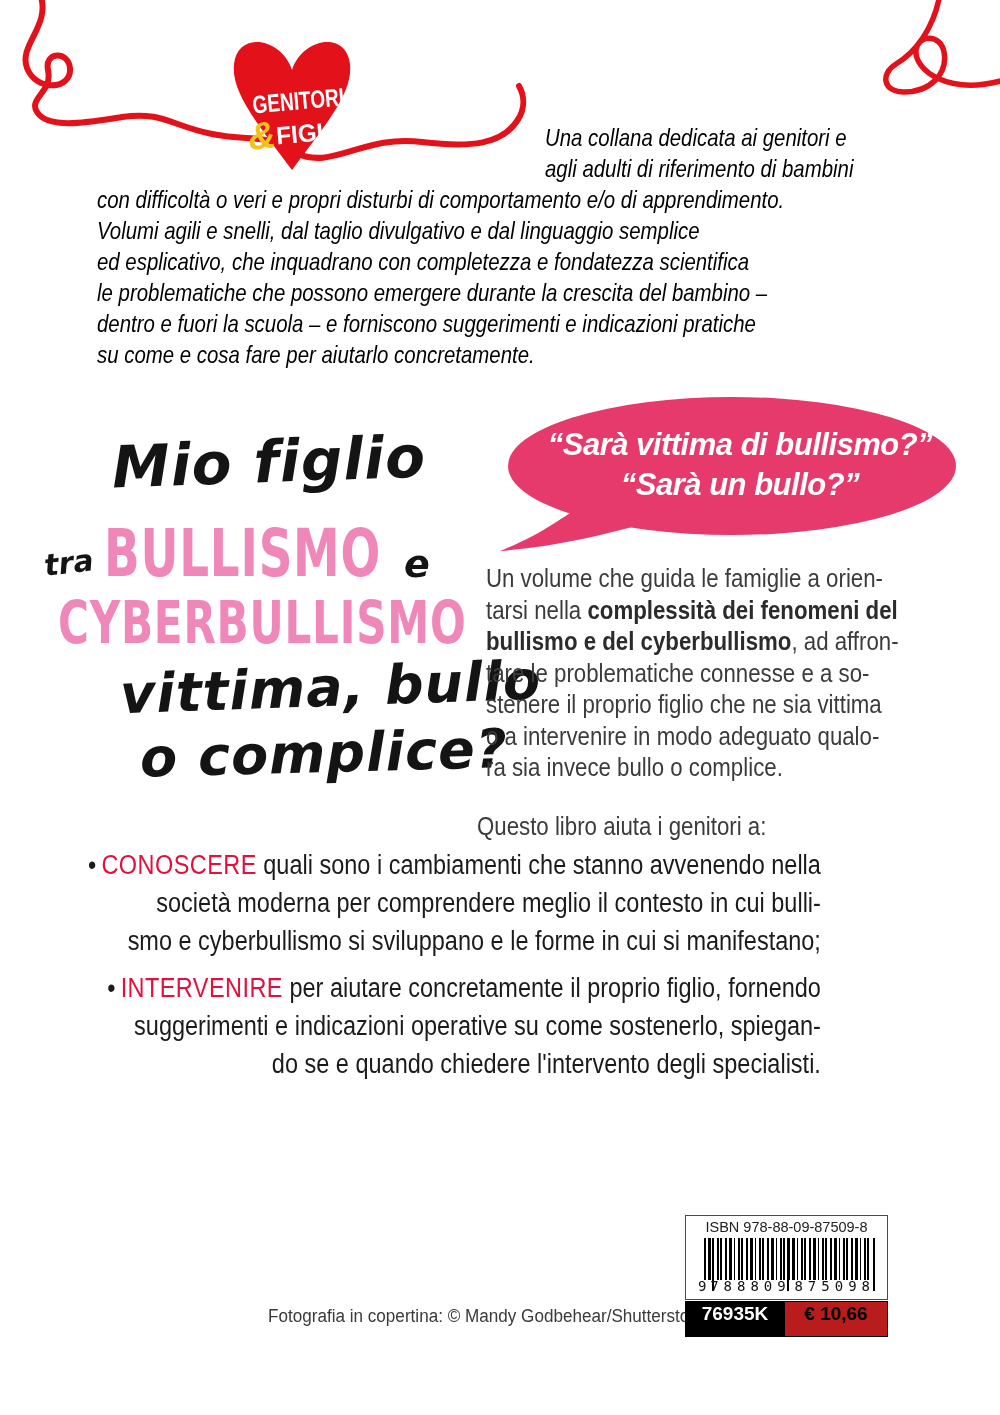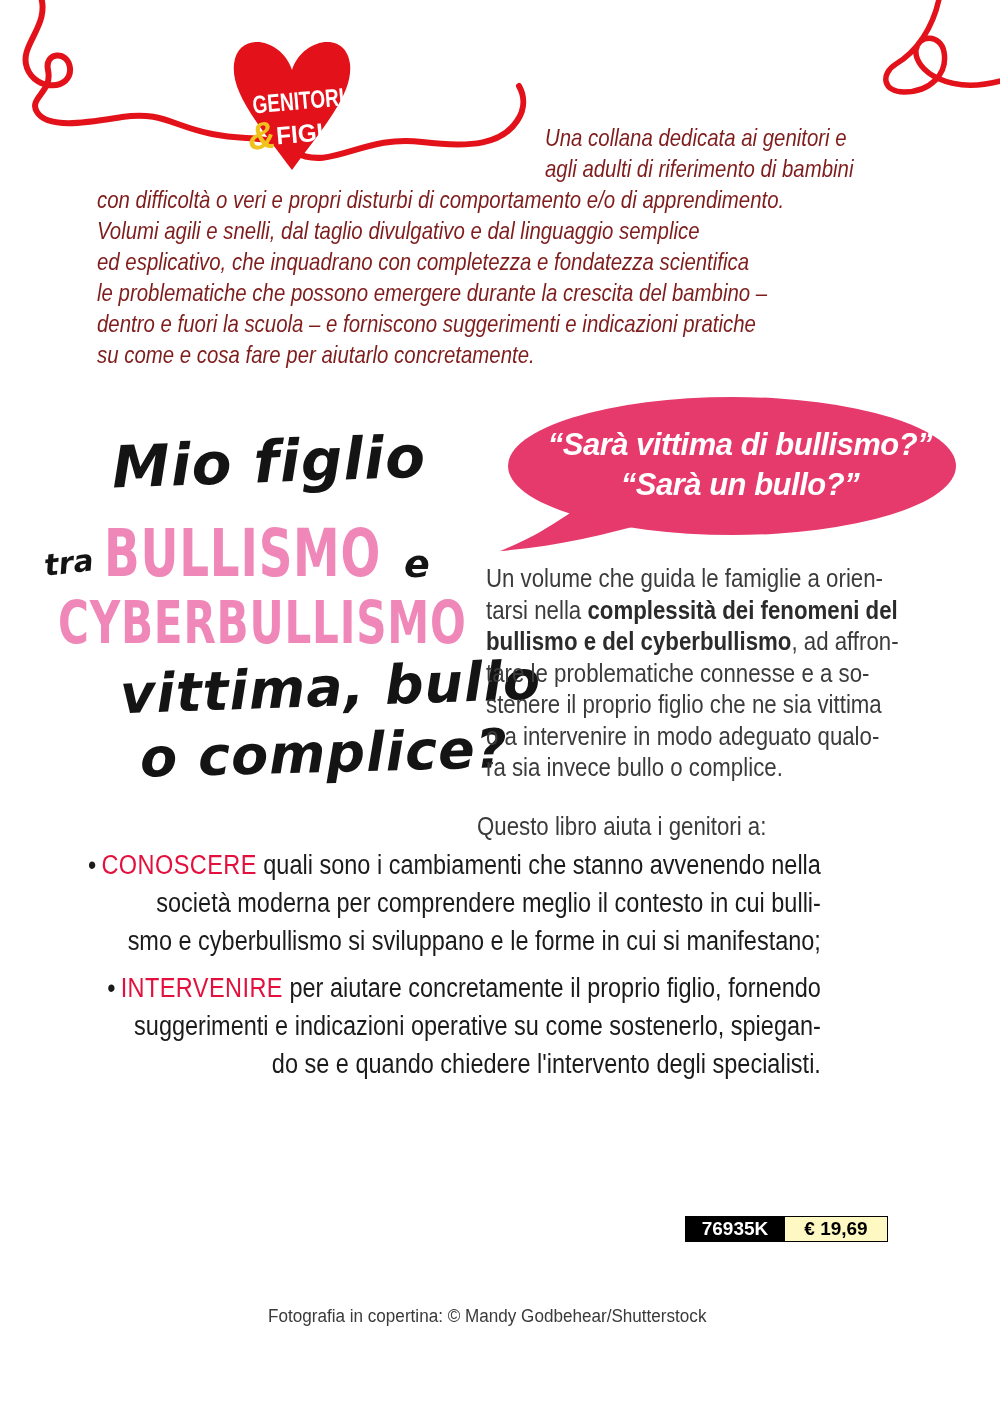--- a/index.html
+++ b/index.html
@@ -6,21 +6,21 @@
   html,body { background:#e9e9e9; }
   .page{
     position:relative; width:1000px; height:1415px; margin:0 auto;
     background:#ffffff; overflow:hidden;
     font-family:"Liberation Sans", sans-serif; color:#1b1b1b;
   }
   
   .header-svg{ position:absolute; left:0; top:0; }
   
   .intro{ position:absolute; left:97px; top:122px; font-style:italic;
-          font-size:24px; line-height:31px; color:#7f1d1d; }
+          font-size:24px; line-height:31px; color:#000000; }
   .intro .line{ white-space:nowrap; transform:scaleX(0.85); transform-origin:0 50%; }
   .intro .indent{ margin-left:448px; }
   
   .t-piece{ position:absolute; white-space:nowrap; color:#141414;
             font-family:"DejaVu Sans", sans-serif; font-weight:700; }
   .hand{ font-style:italic; }
   .t-mio{ left:112px; top:428px; font-size:58px; transform:rotate(-2deg); letter-spacing:1px;}
   .t-tra{ left:44px;  top:545px; font-size:30px; transform:rotate(-7deg); }
   .t-bullismo{ left:104px; top:514px; font-size:60px; color:#ef87b8;
                transform:scale(0.78,1.1); transform-origin:0 0; letter-spacing:1px;}
@@ -60,22 +60,22 @@
     background-image:repeating-linear-gradient(90deg,
       #000 0 2px, #fff 2px 4px, #000 4px 7px, #fff 7px 9px,
       #000 9px 10px, #fff 10px 13px, #000 13px 15px, #fff 15px 16px,
       #000 16px 18px, #fff 18px 21px); }
   .guard{ position:absolute; top:0; width:2px; height:53px; background:#000; }
   .g-left{ left:14px; } .g-mid{ left:50%; } .g-right{ right:0; }
   .bc-digits{ position:absolute; left:0; right:0; top:40px; display:flex;
               justify-content:space-between; font-family:"DejaVu Sans Mono", monospace;
               font-size:14px; color:#111; }
   .bc-digits .grp{ letter-spacing:5px; }
-  .price-row{ display:flex; width:203px; height:26px; margin-top:1px;
-              border:1px solid #000; background:#fef9c3; }
+  .price-row{ display:flex; width:203px; height:36px; margin-top:1px;
+              border:1px solid #000; background:#b91c1c; }
   .price-row .code{ width:98px; background:#000; color:#fff; font-weight:700;
                     font-size:19px; text-align:center; line-height:24px; }
   .price-row .price{ flex:1; color:#000; font-weight:700; font-size:19px;
                      text-align:center; line-height:24px; border-left:1px solid #000; }
 </style>
 </head>
 <body>
 
 <div class="page">
 
@@ -150,19 +150,33 @@
     <li>
       <div class="line"><span class="dot">•</span><span class="kw">INTERVENIRE</span><span> per aiutare concretamente il proprio figlio, fornendo</span></div>
       <div class="line cont">suggerimenti e indicazioni operative su come sostenerlo, spiegan-</div>
       <div class="line cont">do se e quando chiedere l'intervento degli specialisti.</div>
     </li>
   </ul>
 
   <div class="credit">Fotografia in copertina: © Mandy Godbehear/Shutterstock</div>
 
   <div class="isbn-block">
+    <div class="isbn-box">
+      <div class="isbn-label">ISBN 978-88-09-87509-8</div>
+      <div class="bars-wrap">
+        <div class="bars"></div>
+        <div class="guard g-left"></div>
+        <div class="guard g-mid"></div>
+        <div class="guard g-right"></div>
+        <div class="bc-digits">
+          <span>9</span>
+            <span class="grp">788809</span>
+            <span class="grp">875098</span>
+        </div>
+      </div>
+    </div>
     <div class="price-row">
       <div class="code">76935K</div>
-      <div class="price">€ 19,69</div>
+      <div class="price">€ 10,66</div>
     </div>
   </div>
 
 </div>
 
 </body></html>

